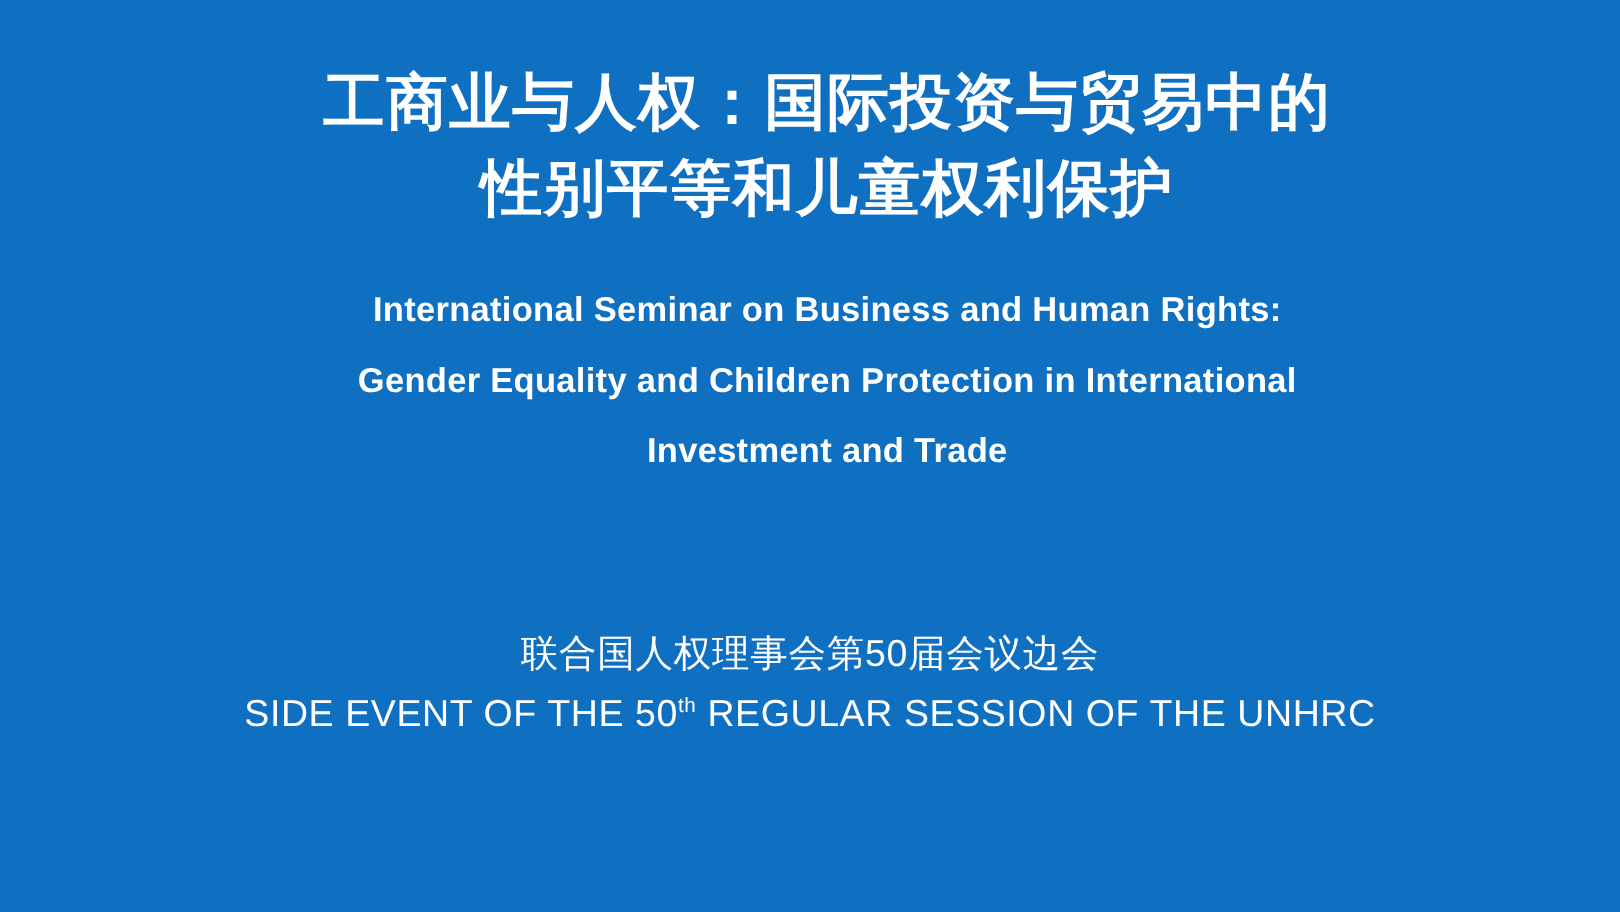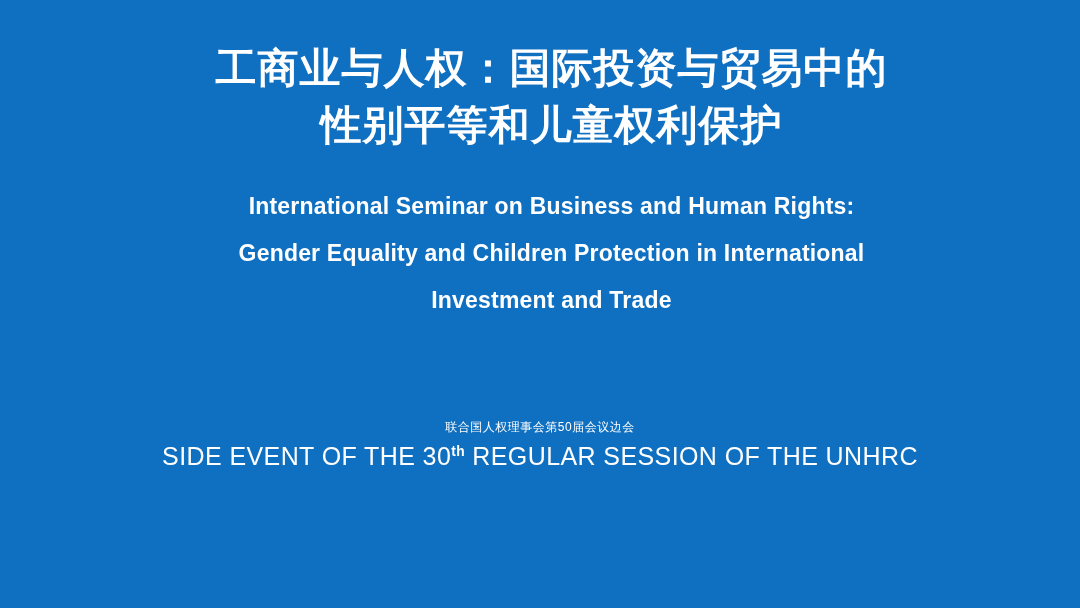--- a/index.html
+++ b/index.html
@@ -49,53 +49,52 @@
   }
   .footer-block {
     position: absolute;
     left: 0;
     right: 0;
     top: 418px;
     text-align: center;
   }
   .footer-cn {
     color: #ffffff;
-    font-size: 12px;
+    font-size: 25px;
     font-weight: normal;
     letter-spacing: 0.5px;
     line-height: 1.5;
   }
   .footer-en {
     color: #ffffff;
     font-size: 25px;
     font-weight: normal;
     letter-spacing: 0.4px;
     line-height: 1.45;
     margin-top: 2px;
   }
   .footer-en sup {
     font-size: 0.55em;
     vertical-align: super;
     line-height: 0;
-    font-weight: bold;
   }
 </style>
 </head>
 <body>
 
 <div class="slide">
 
   <div class="title-block">
     <div class="title-cn">工商业与人权：国际投资与贸易中的
 性别平等和儿童权利保护</div>
     <div class="subtitle-en">International Seminar on Business and Human Rights:
 Gender Equality and Children Protection in International
 Investment and Trade</div>
   </div>
 
   <div class="footer-block">
     <div class="footer-cn">联合国人权理事会第50届会议边会</div>
     <div class="footer-en">
-      <span>SIDE EVENT OF THE 30</span><sup>th</sup><span> REGULAR SESSION OF THE UNHRC</span>
+      <span>SIDE EVENT OF THE 50</span><sup>th</sup><span> REGULAR SESSION OF THE UNHRC</span>
     </div>
   </div>
 
 </div>
 
 </body></html>

